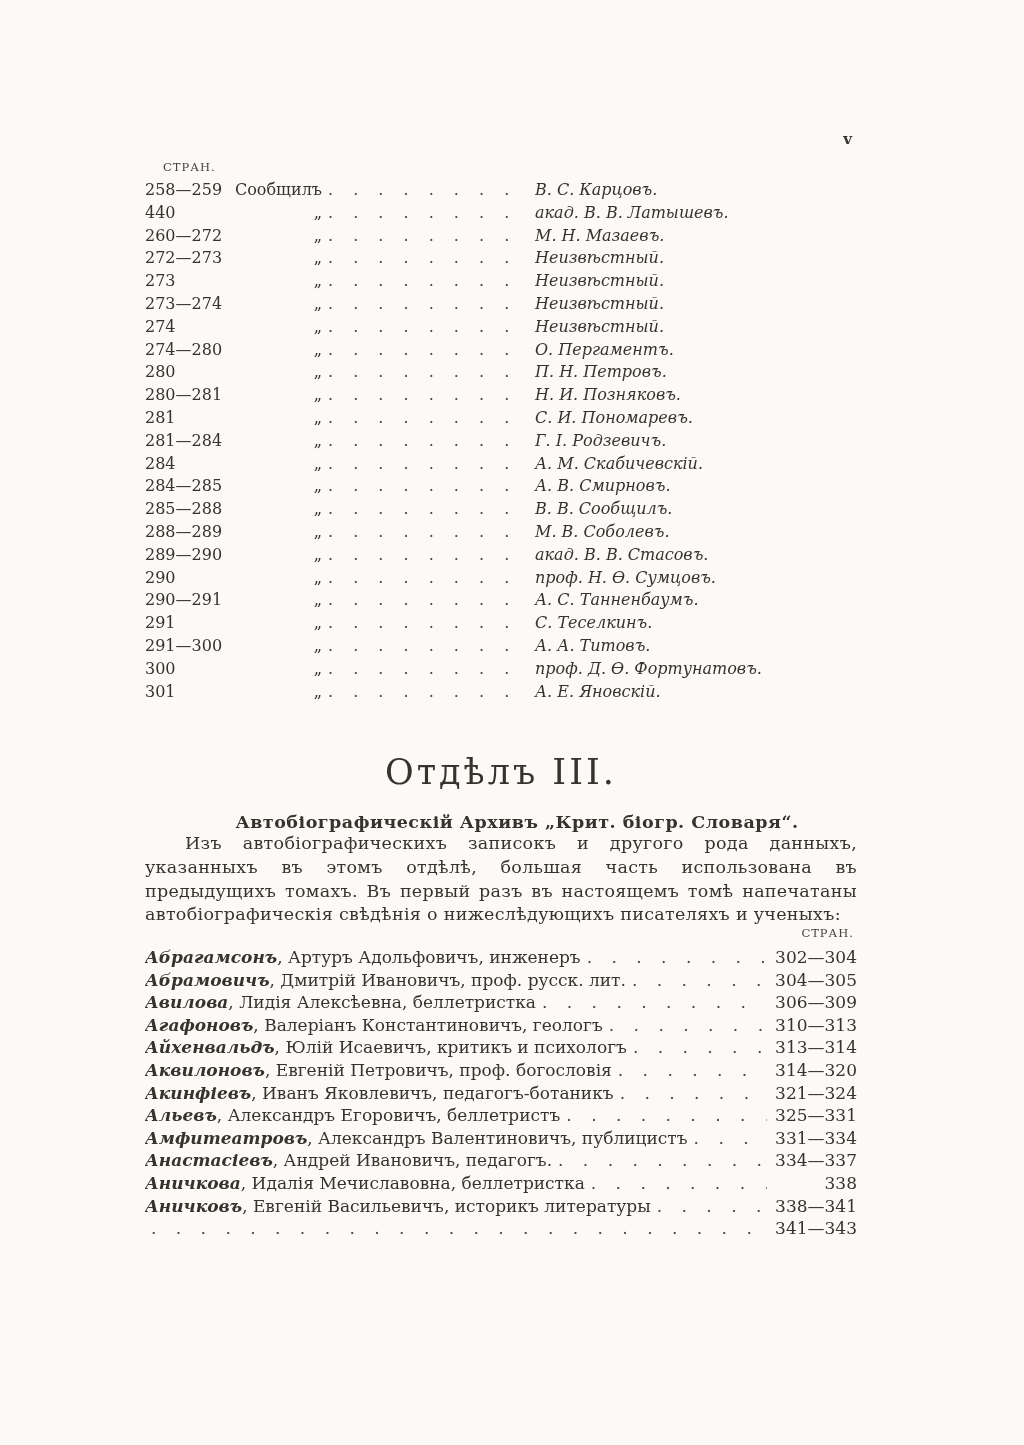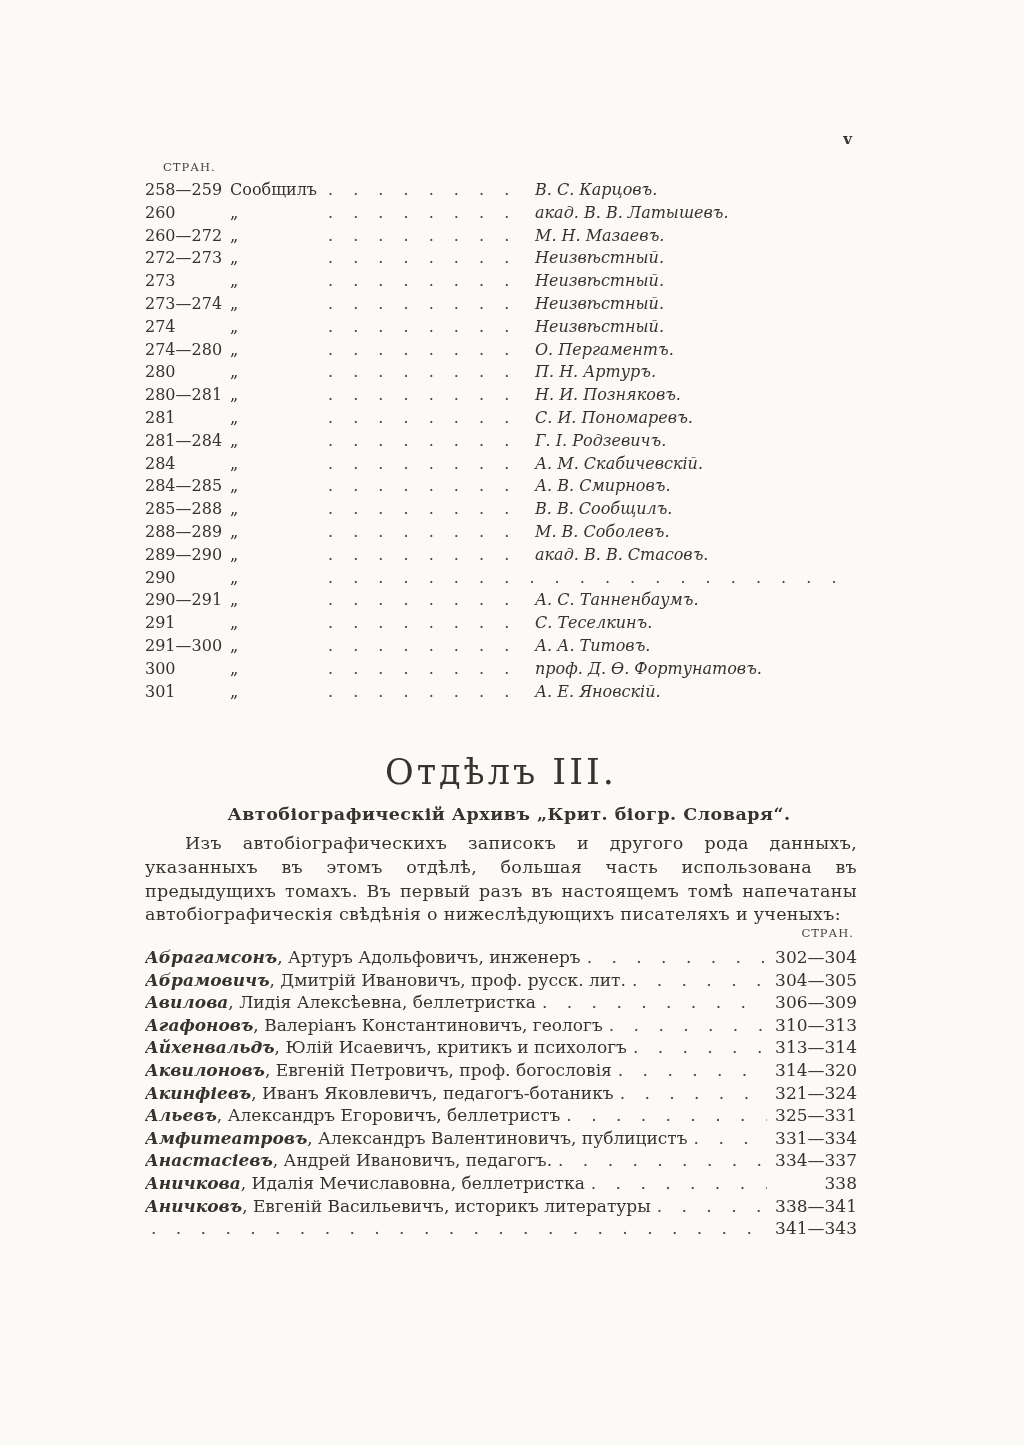--- a/index.html
+++ b/index.html
@@ -26,41 +26,41 @@
   .stran{
     font-size:11.5px;letter-spacing:1px;color:#46423a;
     margin-left:18px;margin-bottom:5px;
   }
   .trow{
     display:flex;align-items:baseline;
     height:22.8px;line-height:22.8px;font-size:16px;
     white-space:nowrap;
   }
   .tpages{width:85px;text-align:left;flex:none;}
-  .tlabel{width:92px;text-align:left;flex:none;}
+  .tlabel{width:92px;text-align:right;flex:none;}
   .leader{
     flex:1;overflow:hidden;white-space:nowrap;
     color:#4a463e;margin:0 6px;
   }
   .leader::after{
     content:". . . . . . . . . . . . . . . . . . . . . . . .";
     word-spacing:13px;letter-spacing:1px;
   }
   .tname{width:322px;flex:none;font-style:italic;text-align:left;}
 
   
   .section-title{
     position:absolute;left:145px;top:752px;width:712px;
     text-align:center;font-size:35px;font-weight:normal;
     letter-spacing:3px;margin:0;
   }
   .section-subtitle{
     position:absolute;left:145px;top:796px;width:712px;
     text-align:center;font-size:17.5px;font-weight:bold;
-    letter-spacing:0.5px;margin:8px;
+    letter-spacing:0.5px;margin:16px;
   }
   .section-paragraph{
     position:absolute;left:145px;top:832px;width:712px;
     font-size:17.5px;line-height:23.8px;
     text-align:justify;text-indent:40px;margin:0;
     letter-spacing:0.3px;
   }
   .stran2{
     position:absolute;right:170px;top:926px;
     font-size:11.5px;letter-spacing:1px;color:#46423a;
@@ -99,21 +99,21 @@
     <div>
 
         <div class="trow">
           <span class="tpages">258—259</span>
           <span class="tlabel">Сообщилъ</span>
           <span class="leader"></span>
           <span class="tname">В. С. Карцовъ.</span>
         </div>
 
         <div class="trow">
-          <span class="tpages">260</span>
+          <span class="tpages">440</span>
           <span class="tlabel">„</span>
           <span class="leader"></span>
           <span class="tname">акад. В. В. Латышевъ.</span>
         </div>
 
         <div class="trow">
           <span class="tpages">260—272</span>
           <span class="tlabel">„</span>
           <span class="leader"></span>
           <span class="tname">М. Н. Мазаевъ.</span>
@@ -151,21 +151,21 @@
           <span class="tpages">274—280</span>
           <span class="tlabel">„</span>
           <span class="leader"></span>
           <span class="tname">О. Пергаментъ.</span>
         </div>
 
         <div class="trow">
           <span class="tpages">280</span>
           <span class="tlabel">„</span>
           <span class="leader"></span>
-          <span class="tname">П. Н. Артуръ.</span>
+          <span class="tname">П. Н. Петровъ.</span>
         </div>
 
         <div class="trow">
           <span class="tpages">280—281</span>
           <span class="tlabel">„</span>
           <span class="leader"></span>
           <span class="tname">Н. И. Позняковъ.</span>
         </div>
 
         <div class="trow">
@@ -214,20 +214,21 @@
           <span class="tpages">289—290</span>
           <span class="tlabel">„</span>
           <span class="leader"></span>
           <span class="tname">акад. В. В. Стасовъ.</span>
         </div>
 
         <div class="trow">
           <span class="tpages">290</span>
           <span class="tlabel">„</span>
           <span class="leader"></span>
+          <span class="tname">проф. Н. Ѳ. Сумцовъ.</span>
         </div>
 
         <div class="trow">
           <span class="tpages">290—291</span>
           <span class="tlabel">„</span>
           <span class="leader"></span>
           <span class="tname">А. С. Танненбаумъ.</span>
         </div>
 
         <div class="trow">

